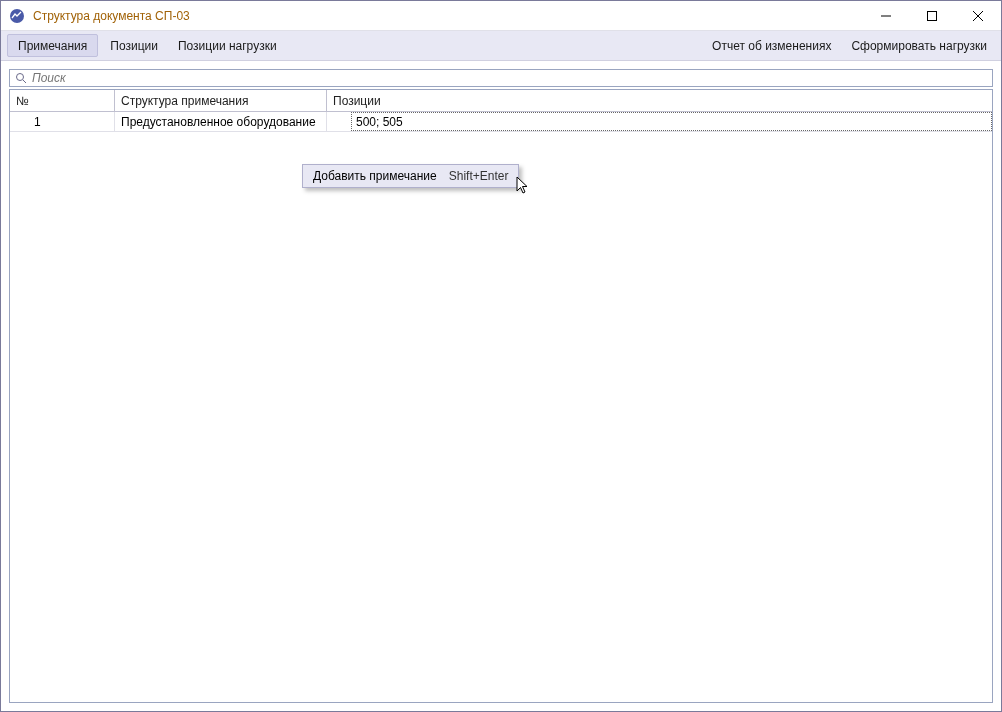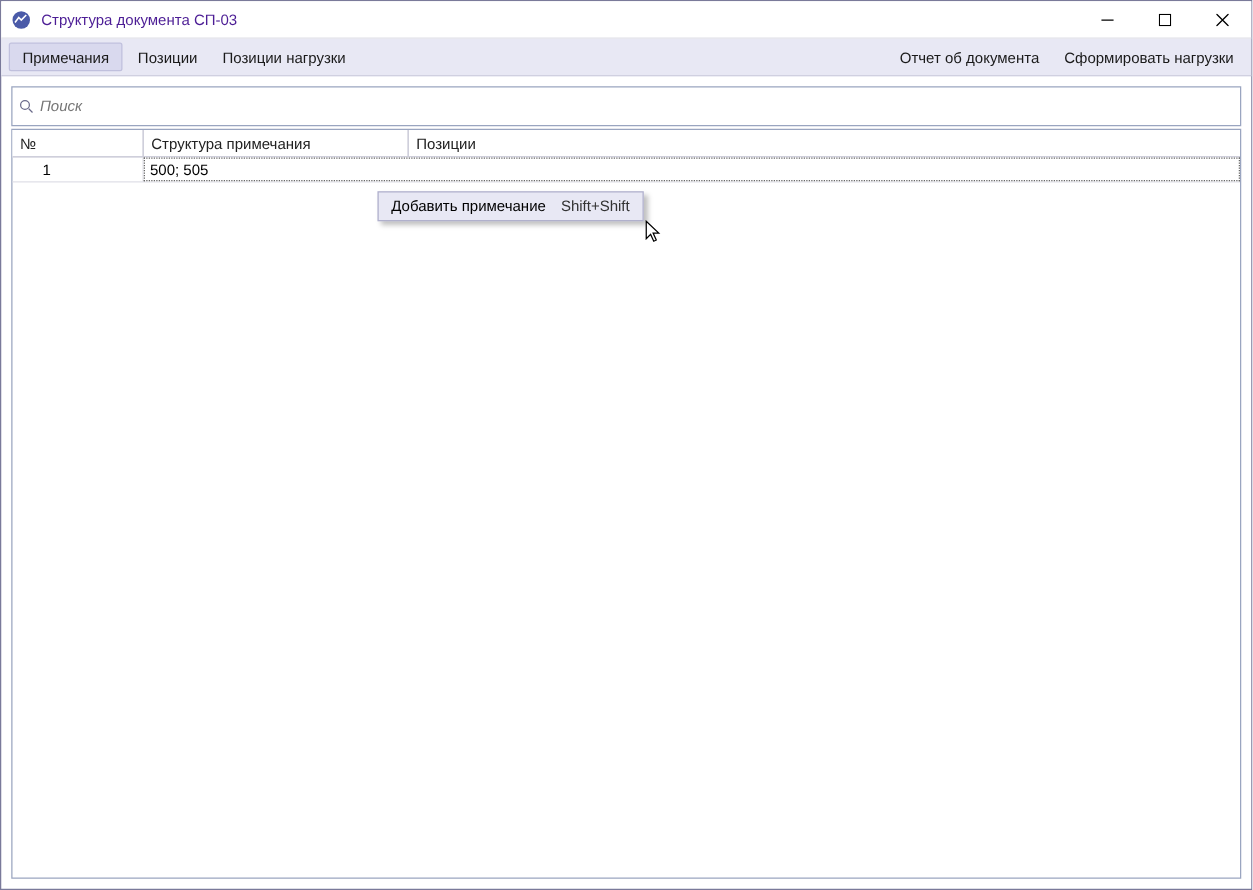--- a/index.html
+++ b/index.html
@@ -28,21 +28,21 @@
     border-bottom: 1px solid #e0e0e8;
   }
   .titlebar .app-icon {
     width: 16px; height: 16px;
     margin: 0 8px;
     display: flex; align-items: center; justify-content: center;
   }
   .titlebar .title {
     flex: 1;
     font-size: 12px;
-    color: #4c1d95;
+    color: #a16207;
   }
   .win-controls {
     display: flex;
     height: 100%;
   }
   .win-btn {
     width: 46px;
     height: 100%;
     display: flex;
     align-items: center;
@@ -75,21 +75,21 @@
     margin: 3px 2px;
   }
   .content {
     flex: 1;
     padding: 8px 8px 8px 8px;
     display: flex;
     flex-direction: column;
   }
   .search-wrap {
     border: 1px solid #9aa5c0;
-    height: 32px;
+    height: 18px;
     display: flex;
     align-items: center;
     padding: 0 4px;
     margin-bottom: 2px;
   }
   .search-icon {
     width: 14px; height: 14px;
     margin-right: 4px;
     color: #6a6a8a;
     display: flex; align-items: center; justify-content: center;
@@ -143,25 +143,26 @@
   .gr-cell.c3 { flex: 1; border-right: none; padding: 0; }
   .gr-cell.c3 .editor {
     width: 100%;
     height: 100%;
     border: 1px dotted #666;
     background: #fff;
     padding: 0 4px;
     font-size: 12px;
     outline: none;
     font-family: inherit;
+    margin-left: 24px;
   }
   .context-menu {
     position: absolute;
     left: 302px;
-    top: 153px;
+    top: 164px;
     background: #e8e8f4;
     border: 1px solid #b0b0cc;
     box-shadow: 3px 3px 4px rgba(0,0,0,0.25);
     z-index: 10;
   }
   .context-item {
     display: flex;
     align-items: center;
     padding: 4px 10px;
     gap: 12px;
@@ -211,21 +212,21 @@
     </div>
   </div>
 
   <div class="toolbar">
     <div class="left">
       <div class="tool-item active">Примечания</div>
       <div class="tool-item">Позиции</div>
       <div class="tool-item">Позиции нагрузки</div>
     </div>
     <div class="right">
-      <div class="tool-item">Отчет об документа</div>
+      <div class="tool-item">Отчет об изменениях</div>
       <div class="tool-item">Сформировать нагрузки</div>
     </div>
   </div>
 
   <div class="content">
     <div class="search-wrap">
       <span class="search-icon">
         <svg width="12" height="12" viewBox="0 0 12 12">
           <circle cx="5" cy="5" r="3.5" fill="none" stroke="#6a6a8a" stroke-width="1"></circle>
           <path d="M8 8 L11 11" stroke="#6a6a8a" stroke-width="1"></path>
@@ -235,32 +236,33 @@
     </div>
 
     <div class="grid">
       <div class="grid-header">
         <div class="gh-cell c1">№</div>
         <div class="gh-cell c2">Структура примечания</div>
         <div class="gh-cell c3">Позиции</div>
       </div>
       <div class="grid-row">
         <div class="gr-cell c1">1</div>
+        <div class="gr-cell c2">Предустановленное оборудование</div>
         <div class="gr-cell c3">
           <input class="editor" type="text" value="500; 505" style="">
         </div>
       </div>
     </div>
   </div>
 </div>
 
 <div class="context-menu">
   <div class="context-item">
     <span>Добавить примечание</span>
-    <span class="shortcut">Shift+Shift</span>
+    <span class="shortcut">Shift+Enter</span>
   </div>
 </div>
 
 <div class="cursor">
   <svg width="14" height="20" viewBox="0 0 14 20">
     <path d="M1 1 L1 15 L4.5 11.5 L7 17 L9 16 L6.5 10.5 L11 10.5 Z" fill="#fff" stroke="#000" stroke-width="1"></path>
   </svg>
 </div>
 
 </body></html>

